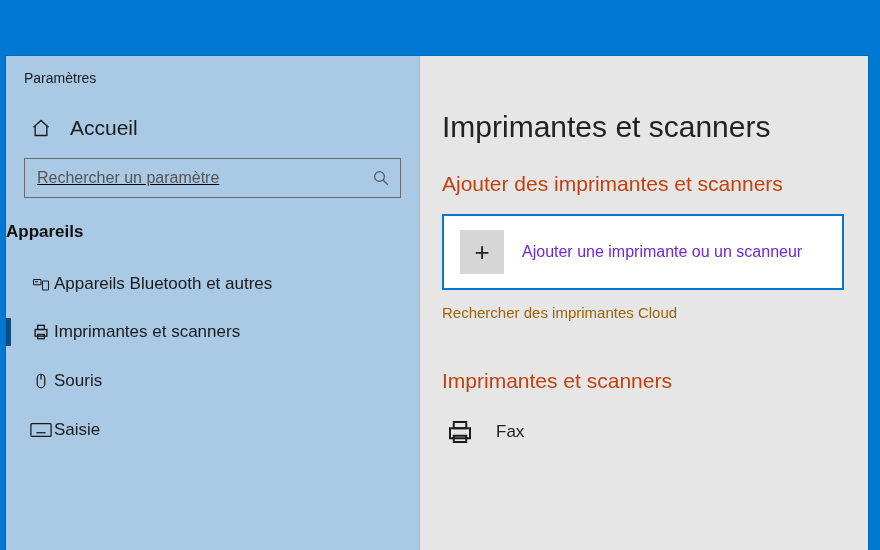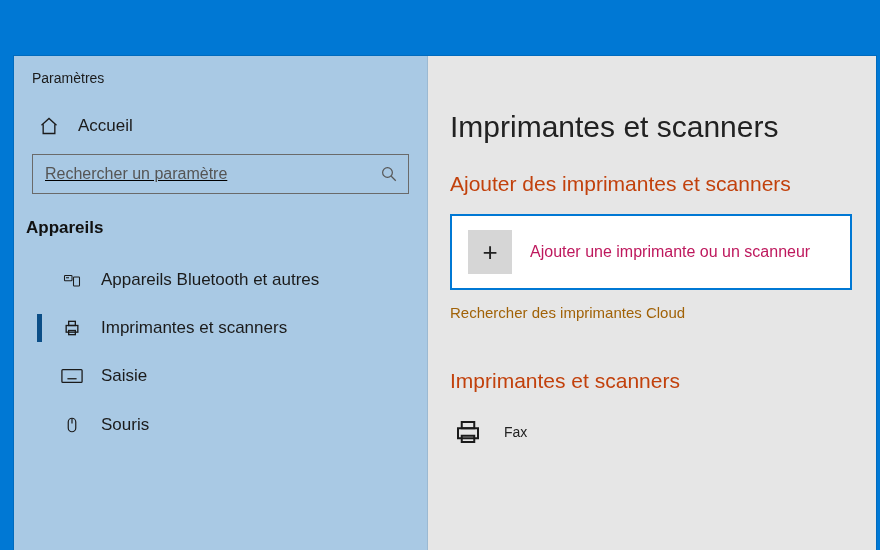--- a/index.html
+++ b/index.html
@@ -9,21 +9,21 @@
     background: #0078D4;
     display: flex;
     align-items: flex-end;
     justify-content: flex-start;
     width: 880px;
     height: 550px;
     overflow: hidden;
   }
   .window {
     position: absolute;
-    left: 14px;
+    left: 6px;
     top: 56px;
     width: 862px;
     height: 494px;
     background: #e6e6e6;
     display: flex;
     box-shadow: 0 0 0 1px rgba(0,0,0,0.1);
     justify-content: space-between;
   }
   .sidebar {
     width: 414px;
@@ -35,21 +35,21 @@
   .sidebar .title {
     font-size: 14px;
     padding: 0 18px 20px 18px;
     color: #1b1b1b;
   }
   .home-row {
     display: flex;
     align-items: center;
     gap: 18px;
     padding: 10px 31px 14px 24px;
-    font-size: 17px;
+    font-size: 21px;
     color: #1b1b1b;
     cursor: pointer;
   }
   .search-wrap {
     margin: 4px 18px 24px 18px;
     height: 40px;
     border: 1px solid #6a6a6a;
     background: #a9c9e4;
     display: flex;
     align-items: center;
@@ -62,33 +62,32 @@
     background: transparent;
     font-size: 16px;
     color: #555;
     outline: none;
   }
   .search-wrap input::placeholder { color: #555; }
   .search-icon { color: #555; }
   .category {
     font-weight: 600;
     font-size: 17px;
-    padding: 0 18px 18px 12px;
+    padding: 0 18px 18px 0;
     color: #111;
   }
   .nav-item {
     display: flex;
     align-items: center;
-    gap: 18px;
+    gap: 2px;
     padding: 14px 18px 14px 24px;
     font-size: 17px;
     color: #1b1b1b;
     cursor: pointer;
     position: relative;
-    margin-left: 23px;
   }
   .nav-item.active::before {
     content: "";
     position: absolute;
     left: 0;
     top: 10px;
     bottom: 10px;
     width: 5px;
     background: #0b4e87;
   }
@@ -131,35 +130,35 @@
     background: #d6d6d6;
     display: flex;
     align-items: center;
     justify-content: center;
     font-size: 26px;
     color: #222;
     font-weight: 300;
   }
   .add-box .label {
     font-size: 16px;
-    color: #be185d;
+    color: #6d28d9;
   }
   .link {
     font-size: 15px;
     color: #a16207;
     cursor: pointer;
     margin-bottom: 48px;
     display: inline-block;
   }
   .device-row {
     display: flex;
     align-items: center;
     gap: 18px;
     padding: 6px 0;
-    font-size: 14px;
+    font-size: 17px;
     color: #222;
   }
   .device-row .icon {
     width: 36px;
     display: flex;
     justify-content: center;
   }
   svg { display: block; }
 </style>
 </head>
@@ -205,45 +204,45 @@
 
     <div class="nav-item active">
       <span class="icon">
         <svg width="20" height="20" viewBox="0 0 24 24" fill="none" stroke="#1b1b1b" stroke-width="1.6">
           <rect x="5" y="9" width="14" height="8"></rect>
           <rect x="8" y="4" width="8" height="5"></rect>
           <rect x="8" y="15" width="8" height="5"></rect>
         </svg>
       </span>
       <span>Imprimantes et scanners</span>
+    </div>
+
+    <div class="nav-item">
+      <span class="icon">
+        <svg width="18" height="22" viewBox="0 0 24 24" fill="none" stroke="#1b1b1b" stroke-width="1.6">
+          <rect x="7" y="3" width="10" height="18" rx="5"></rect>
+          <line x1="12" y1="3" x2="12" y2="10"></line>
+        </svg>
+      </span>
+      <span>Souris</span>
     </div>
 
     <div class="nav-item">
       <span class="icon">
         <svg width="22" height="16" viewBox="0 0 24 16" fill="none" stroke="#1b1b1b" stroke-width="1.4">
           <rect x="1" y="1" width="22" height="14" rx="1"></rect>
           <line x1="5" y1="5" x2="5" y2="5"></line>
           <line x1="9" y1="5" x2="9" y2="5"></line>
           <line x1="13" y1="5" x2="13" y2="5"></line>
           <line x1="17" y1="5" x2="17" y2="5"></line>
           <line x1="7" y1="11" x2="17" y2="11"></line>
         </svg>
       </span>
       <span>Saisie</span>
     </div>
-
-    <div class="nav-item">
-      <span class="icon">
-        <svg width="18" height="22" viewBox="0 0 24 24" fill="none" stroke="#1b1b1b" stroke-width="1.6">
-          <rect x="7" y="3" width="10" height="18" rx="5"></rect>
-          <line x1="12" y1="3" x2="12" y2="10"></line>
-        </svg>
-      </span>
-      <span>Souris</span>
-    </div>
   </div>
 
   <div class="content">
     <h1>Imprimantes et scanners</h1>
     <h2>Ajouter des imprimantes et scanners</h2>
 
     <div class="add-box">
       <div class="plus-tile">+</div>
       <div class="label">Ajouter une imprimante ou un scanneur</div>
     </div>

